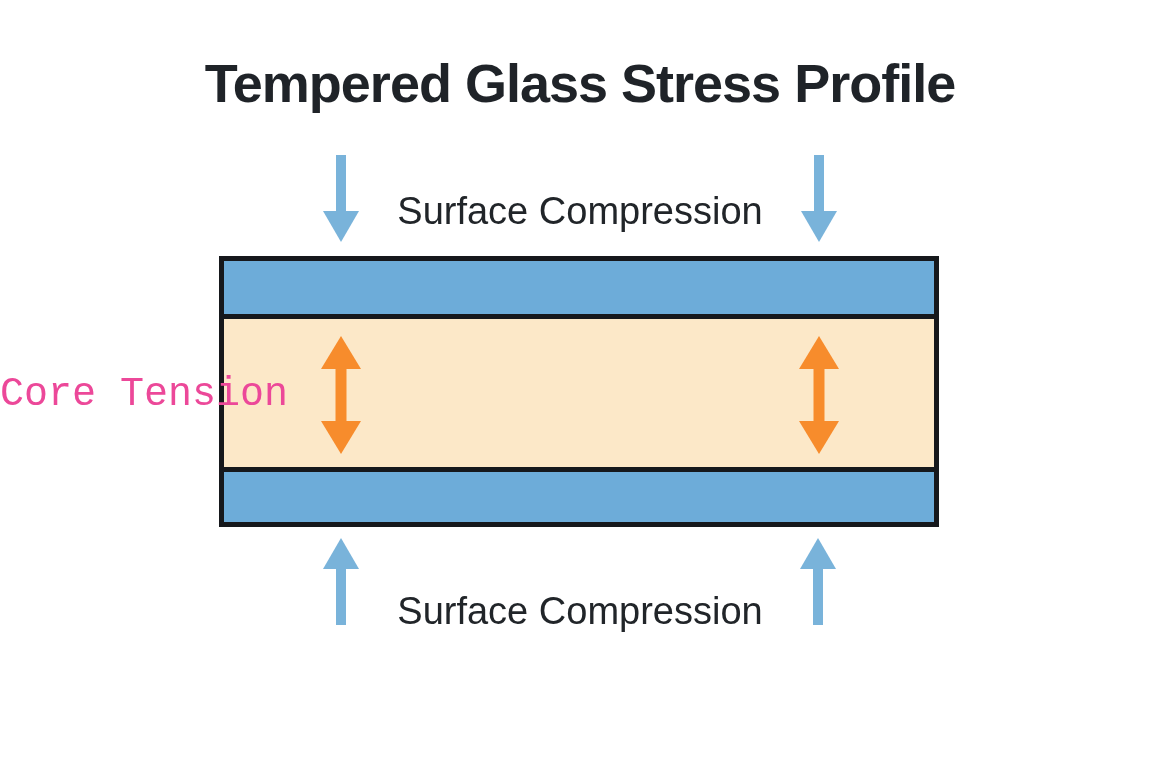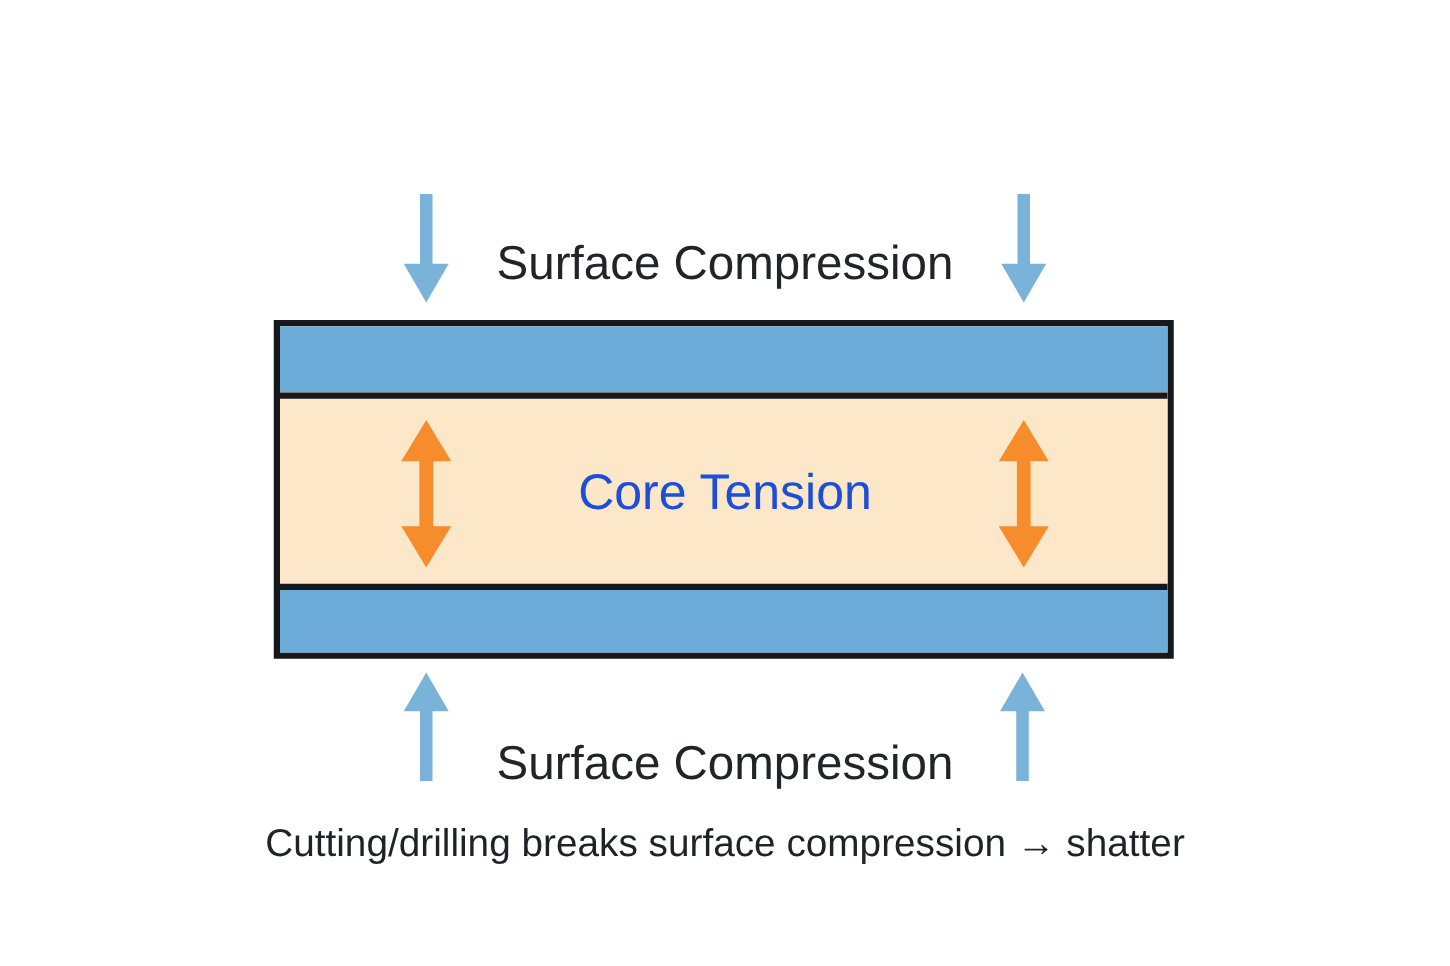--- a/index.html
+++ b/index.html
@@ -60,39 +60,40 @@
     flex: 1 1 auto;
     border-top: 5px solid #16181c;
     border-bottom: 5px solid #16181c;
   }
   .layer-surface-bottom { flex: 0 0 50px; }
   .core-label {
     position: absolute;
     top: 372px;
     left: 0;
     width: 100%;
-    text-align: center;
     font-size: 40px;
     font-weight: 500;
-    color: #1d4ed8;
+    color: #ec4899;
+    font-family: Liberation Mono, monospace;
   }
   .arrow { position: absolute; }
   .arrow svg { display: block; }
   .arrow-top-left     { left: 321px; top: 155px; }
   .arrow-top-right    { left: 799px; top: 155px; }
   .arrow-bottom-left  { left: 321px; top: 538px; }
   .arrow-bottom-right { left: 798px; top: 538px; }
   .arrow-core-left    { left: 320px; top: 336px; }
   .arrow-core-right   { left: 798px; top: 336px; }
 </style>
 </head>
 <body>
 
 <div class="canvas" style="background-color: rgb(255, 255, 255);">
 
+  <div class="diagram-title" style="color: rgb(31, 35, 40);">Tempered Glass Stress Profile</div>
 
   <div class="arrow arrow-top-left">
     <svg width="40" height="87" viewBox="0 0 40 87">
       <g fill="#79b3da">
         <rect x="15" y="0" width="10" height="60"></rect>
         <polygon points="2,56 38,56 20,87"></polygon>
       </g>
     </svg>
   </div>
   <div class="arrow arrow-top-right">
@@ -145,15 +146,14 @@
     <svg width="40" height="87" viewBox="0 0 40 87">
       <g fill="#79b3da">
         <polygon points="20,0 2,31 38,31"></polygon>
         <rect x="15" y="27" width="10" height="60"></rect>
       </g>
     </svg>
   </div>
 
   <div class="axis-label label-bottom">Surface Compression</div>
 
-  <div class="caption" style="color: rgb(31, 35, 40);">Cutting/drilling breaks surface compression → shatter</div>
 
 </div>
 
 </body></html>

